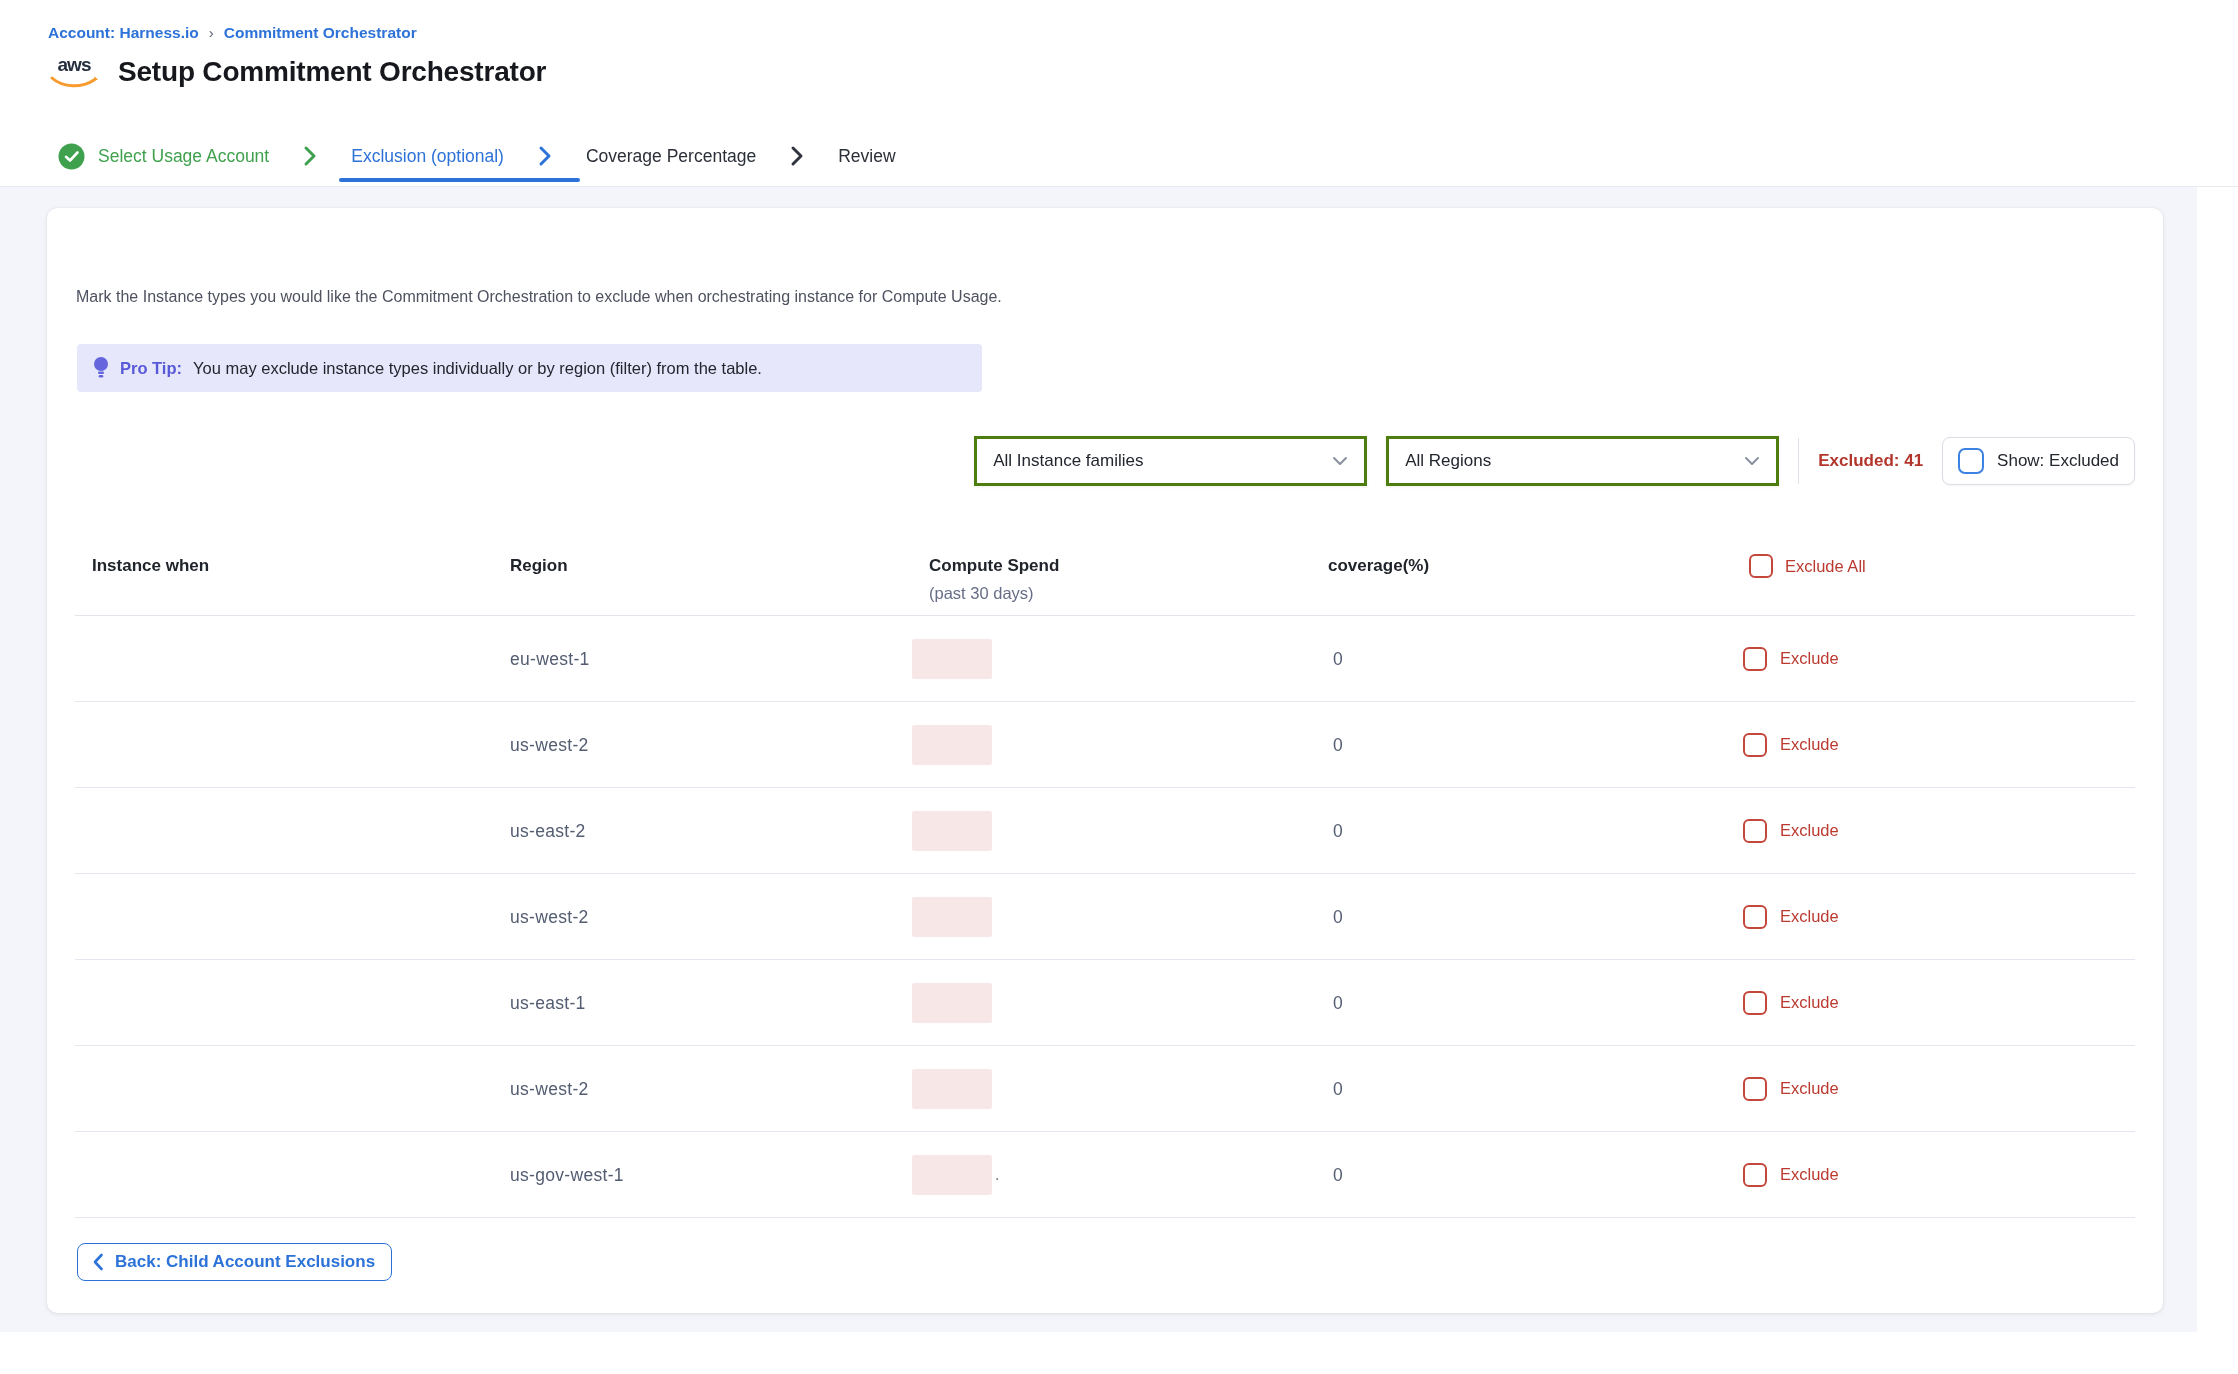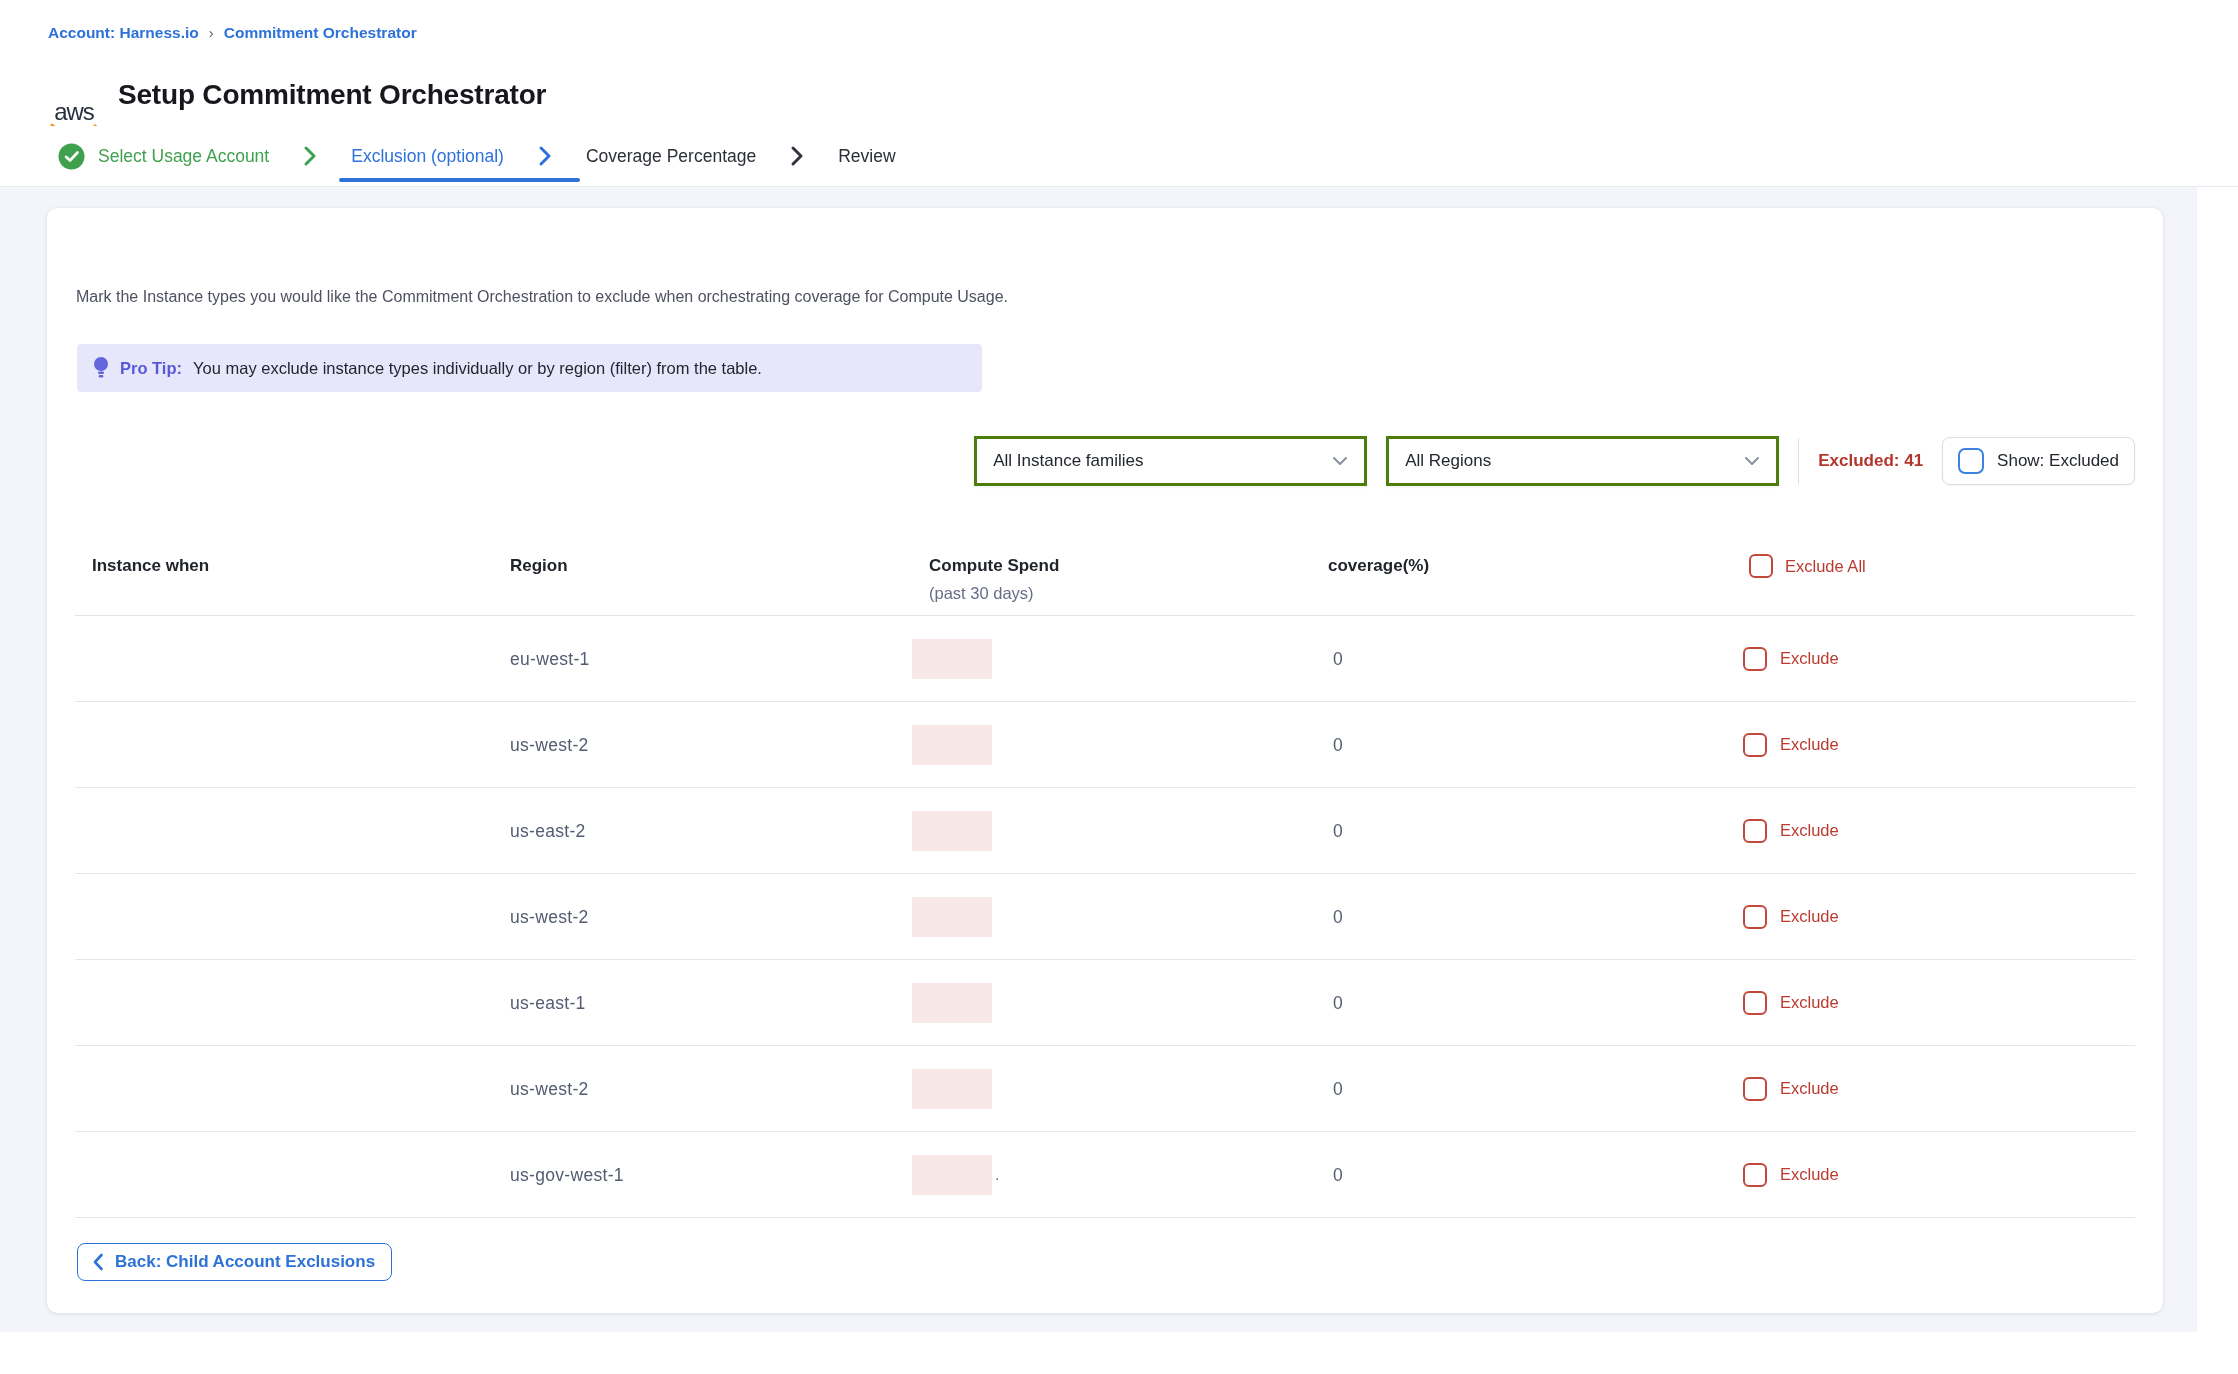--- a/index.html
+++ b/index.html
@@ -14,21 +14,21 @@
   
   .content-bg { position:absolute; top:187px; left:0; width:2197px; height:1145px; background:#f3f5fa; }
 
   
   .breadcrumb { position:absolute; top:24px; left:48px; display:flex; align-items:center; gap:10px; font-size:15.5px; }
   .breadcrumb a { color:#2d72d8; text-decoration:none; cursor:pointer;font-weight:bold; }
   .crumb-sep { color:#5c6370; font-size:15px; transform:translateY(-1px); }
 
   .title-row { position:absolute; top:54px; left:48px; display:flex; align-items:center; gap:18px; }
   .aws-logo { display:flex; flex-direction:column; align-items:center; width:52px; }
-  .aws-text { font-weight:400; font-size:24px; line-height:22px; color:#252f3e; letter-spacing:-1px;margin-top:47px; }
+  .aws-text { font-weight:700; font-size:19px; line-height:22px; color:#252f3e; letter-spacing:-1px; }
   .page-title { font-size:28px; font-weight:700; color:#16181d; letter-spacing:-.2px; }
 
   
   .stepper { position:absolute; top:126px; left:0; width:100%; height:61px; background:#fff;
     border-bottom:1px solid #e7eaef; display:flex; align-items:center; padding-left:58px; gap:32px; }
   .step { display:flex; align-items:center; gap:13px; font-size:17.5px; height:100%; position:relative; cursor:pointer; }
   .step.completed { color:#3fa14d; }
   .step.active { color:#2d72d8; font-weight:500; }
   .step.upcoming { color:#2b2f38; }
   .step.active::after { content:''; position:absolute; left:-12px; width:calc(100% + 88px); height:4px;
@@ -143,21 +143,21 @@
       <svg width="18" height="22" viewBox="0 0 18 22">
           <path d="M5 3 L13 11 L5 19" stroke="#30343e" stroke-width="3" fill="none" stroke-linecap="round" stroke-linejoin="round"></path>
         </svg>
     </span>
     <div class="step upcoming">
       <span>Review</span>
     </div>
   </nav>
 
   <section class="card">
-    <p class="card-subheading">Mark the Instance types you would like the Commitment Orchestration to exclude when orchestrating coverage for Compute Usage.</p>
+    <p class="card-subheading">Mark the Instance types you would like the Commitment Orchestration to exclude when orchestrating instance for Compute Usage.</p>
 
     <div class="pro-tip">
       <svg width="16" height="25" viewBox="0 0 16 25">
         <circle cx="8" cy="8" r="7" fill="#6566dd"></circle>
         <rect x="5" y="15.5" width="6" height="2.4" rx="1.2" fill="#6566dd"></rect>
         <rect x="5.7" y="19" width="4.6" height="2.4" rx="1.2" fill="#6566dd"></rect>
       </svg>
       <span class="pro-tip-label">Pro Tip:</span>
       <span class="pro-tip-text">You may exclude instance types individually or by region (filter) from the table.</span>
     </div>

